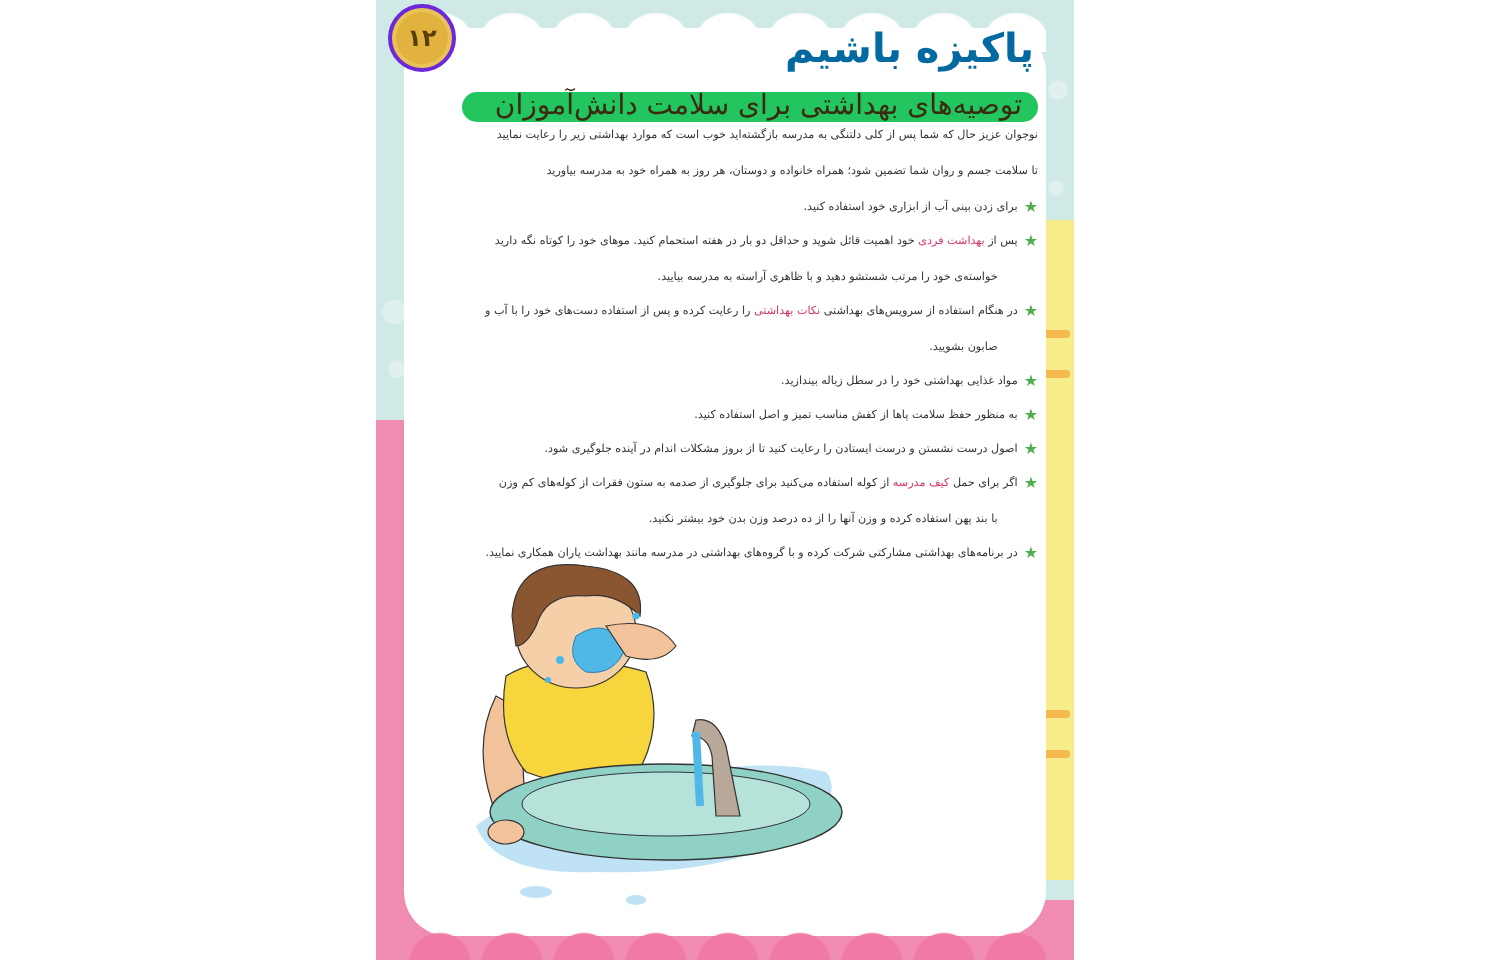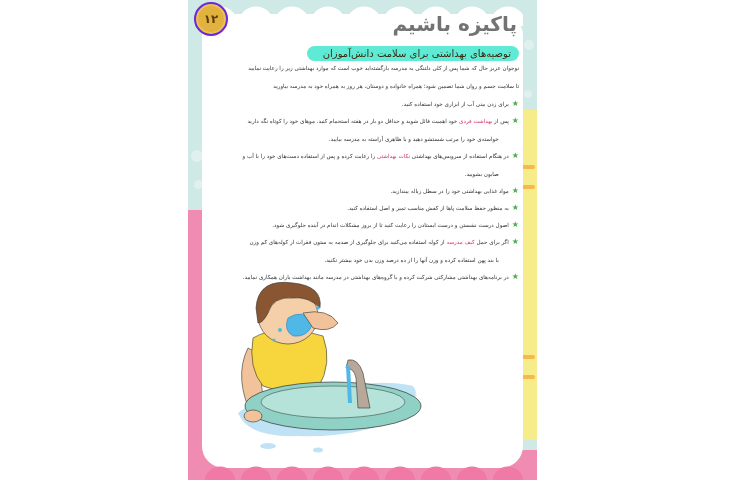--- a/index.html
+++ b/index.html
@@ -10,22 +10,22 @@
   .bg-pink { position:absolute; left:0; top:210px; width:60px; height:270px; background:#f08cb2; }
   .bg-bottom { position:absolute; left:0; bottom:0; width:100%; height:30px; background:#f08cb2; }
   .bubble { position:absolute; border-radius:50%; background:rgba(255,255,255,0.35); }
   .stripe { position:absolute; height:4px; border-radius:4px; background:#f5b94d; }
   .sheet { position:absolute; left:14px; top:14px; right:14px; bottom:12px; background:#ffffff; border-radius:22px; }
   .scallop-top { position:absolute; left:14px; right:14px; top:6px; height:20px;
     background: radial-gradient(circle at 18px 18px, #ffffff 17px, transparent 18px) 0 0/36px 20px repeat-x; }
   .scallop-bottom { position:absolute; left:14px; right:14px; bottom:0; height:18px;
     background: radial-gradient(circle at 18px 20px, #f07aa5 15px, transparent 16px) 0 0/36px 18px repeat-x; }
   .page-badge { position:absolute; left:6px; top:2px; width:30px; height:30px; border-radius:50%; background:#e2b23e; border:2px solid #6d28d9; box-shadow: inset 0 0 0 2px #e9c35a; display:flex; align-items:center; justify-content:center; color:#5b3d0a; font-size:12px; font-weight:bold; }
-  .title { position:absolute; right:20px; top:12px; color:#737373; font-size:20px; font-weight:bold; direction:rtl; font-family:"DejaVu Sans", sans-serif; }
-  .subtitle { position:absolute; right:18px; top:46px; height:15px; padding:0 8px 0 16px; border-radius:8px; background:#5eead4; color:#3a2a10; font-size:10px; line-height:15px; direction:rtl; }
+  .title { position:absolute; right:20px; top:12px; color:#0369a1; font-size:20px; font-weight:bold; direction:rtl; font-family:"DejaVu Sans", sans-serif; }
+  .subtitle { position:absolute; right:18px; top:46px; height:15px; padding:0 8px 0 16px; border-radius:8px; background:#22c55e; color:#3a2a10; font-size:14px; line-height:15px; direction:rtl; }
   .content { position:absolute; right:18px; left:22px; top:64px; direction:rtl; color:#333; font-size:5.6px; line-height:9px; }
   .para { margin:0 0 9px 0; }
   .line { display:block; white-space:nowrap; overflow:hidden; }
   .item { display:flex; align-items:flex-start; gap:3px; margin-bottom:8px; }
   .item .star { color:#4cae4c; font-size:8px; line-height:8px; flex:0 0 auto; }
   .item .txt { display:block; }
   .cont { display:block; margin-top:9px; padding-right:10px; }
   .hl { color:#d6336c; }
   .illus { position:absolute; left:20px; top:278px; width:245px; height:175px; }
 </style>

